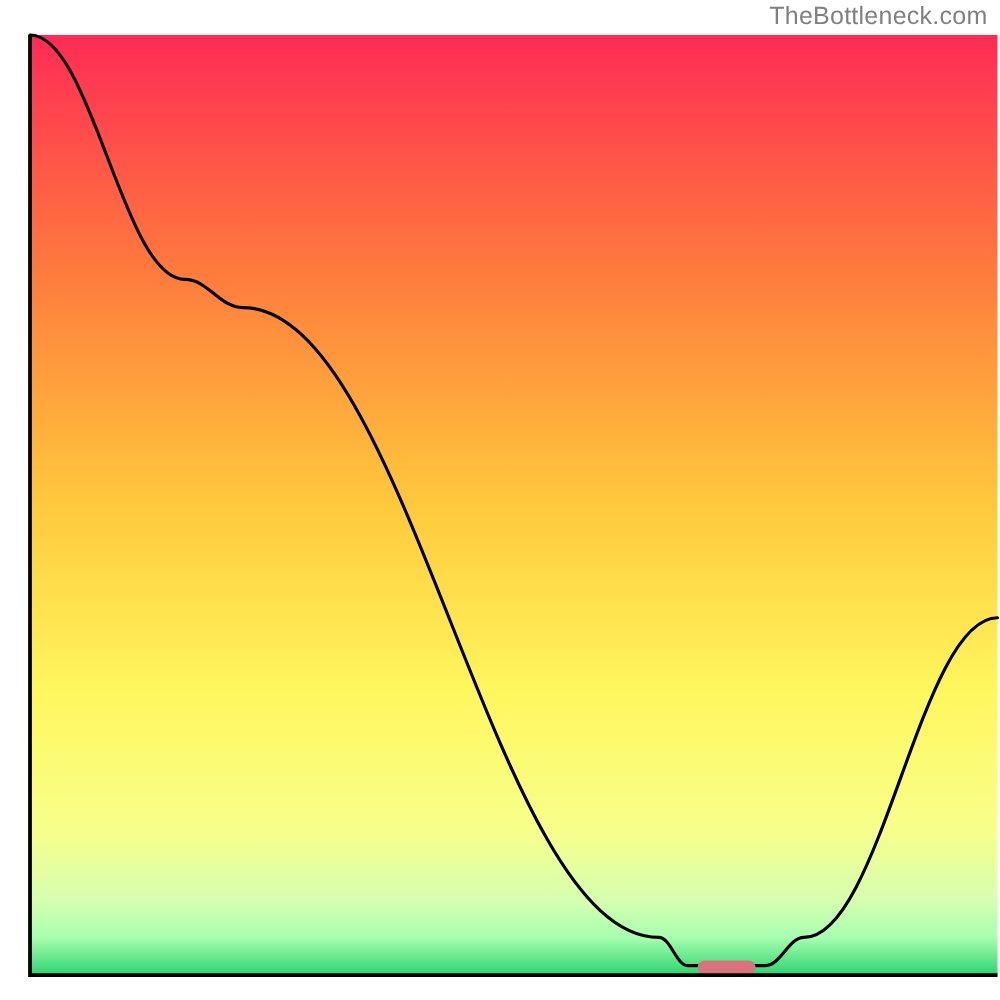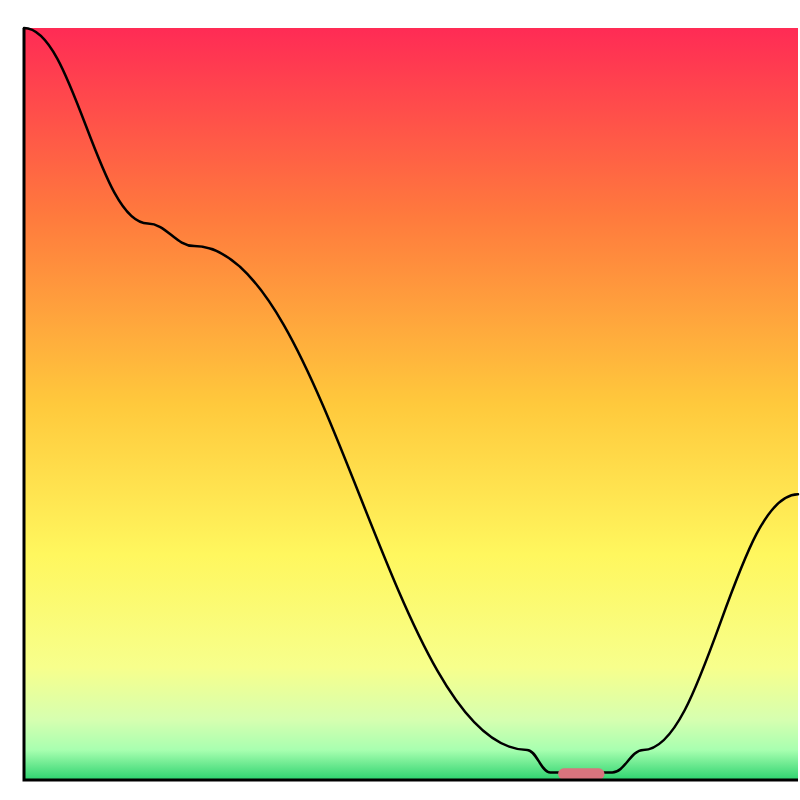--- a/index.html
+++ b/index.html
@@ -26,20 +26,21 @@
     letter-spacing: 0.2px;
   }
   svg {
     display: block;
   }
 </style>
 </head>
 <body>
 
 <div class="chart-container">
+  <div class="watermark">TheBottleneck.com</div>
   <svg id="chart-svg" width="800" height="800" viewBox="0 0 800 800">
     <defs>
       <linearGradient id="bg-grad" x1="0" y1="0" x2="0" y2="1">
           <stop offset="0%" stop-color="#ff2b55"></stop>
           <stop offset="25%" stop-color="#ff7a3d"></stop>
           <stop offset="50%" stop-color="#ffc93c"></stop>
           <stop offset="70%" stop-color="#fff75e"></stop>
           <stop offset="85%" stop-color="#f7ff8c"></stop>
           <stop offset="92%" stop-color="#d6ffb0"></stop>
           <stop offset="96%" stop-color="#a8ffb0"></stop>

